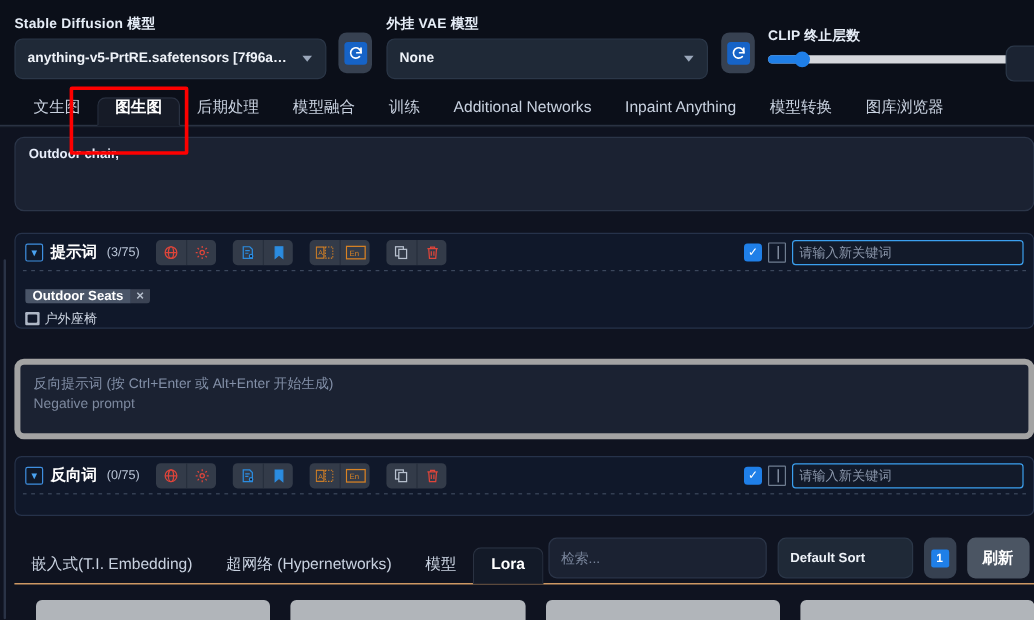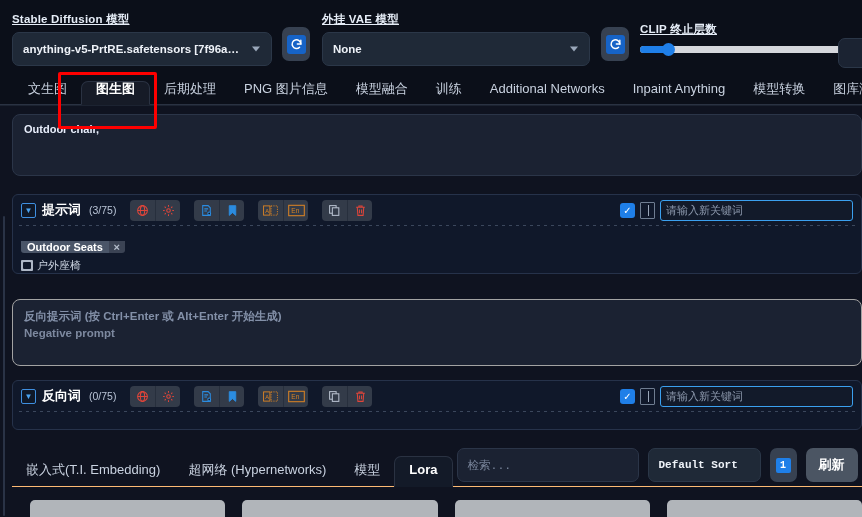--- a/index.html
+++ b/index.html
@@ -13,21 +13,21 @@
   body { position: relative; }
 
   
   .topbar {
     position: absolute; top: 0; left: 0; width: 862px; height: 70px;
     background: #0b0f19;
   }
   .field-group { position: absolute; }
   .field-label {
     font-size: 11.5px; color: #e6edf7; font-weight: 700;
-    margin-bottom: 5px; letter-spacing: .2px; white-space: nowrap; text-decoration: underline;
+    margin-bottom: 5px; letter-spacing: .2px; white-space: nowrap;
   }
   .dropdown {
     background: #1f2937; border: 1px solid #2b3748; border-radius: 7px;
     height: 34px; display: flex; align-items: center; padding: 0 10px;
     color: #eef2f8; font-size: 11.5px; font-weight: 700; cursor: pointer;
     position: relative;
   }
   .dropdown .caret {
     position: absolute; right: 11px; top: 50%; transform: translateY(-50%);
     width: 0; height: 0; border-left: 4.5px solid transparent;
@@ -94,22 +94,22 @@
     background: #2a3346; border-radius: 2px;
   }
 
   .prompt-box {
     position: absolute; left: 12px; top: 8px; width: 850px; height: 62px;
     background: #1b2232; border: 1px solid #2b3548; border-radius: 8px;
     padding: 8px 11px; color: #e8eefb; font-size: 11px; font-weight: 700;
   }
   .neg-box {
     position: absolute; left: 12px; top: 193px; width: 850px; height: 67px;
-    background: #1b2232; border: 1px solid #a3a3a3; border-radius: 8px;
-    padding: 8px 11px; color: #8390a8; font-size: 11.5px; line-height: 1.5; font-weight: bold;
+    background: #1b2232; border: 5px solid #a3a3a3; border-radius: 8px;
+    padding: 8px 11px; color: #8390a8; font-size: 11.5px; line-height: 1.5;
   }
   .neg-box .pl2 { color: #7d899f; }
 
   
   .sect {
     position: absolute; left: 12px; width: 850px;
     background: #10182a; border: 1px solid #26324a; border-radius: 6px;
   }
   .sect-head {
     height: 30px; display: flex; align-items: center; padding: 0 6px 0 8px; gap: 6px;
@@ -194,21 +194,21 @@
   }
   .en-tab {
     font-size: 13px; color: #c9d2e0; padding: 6px 14px 10px 14px;
     cursor: pointer; white-space: nowrap; line-height: 1;
   }
   .en-tab.active {
     color: #ffffff; font-weight: 700; background: #131a28;
     border: 1px solid #2a3242; border-bottom: 1px solid #131a28;
     border-radius: 7px 7px 0 0; margin-bottom: -1px;
   }
-  .en-ctrls { display: flex; align-items: flex-end; gap: 9px; margin-left: 4px; padding-bottom: 4px; font-family: Liberation Mono, monospace; }
+  .en-ctrls { display: flex; align-items: flex-end; gap: 9px; margin-left: 4px; padding-bottom: 4px; }
   .search-input {
     width: 182px; height: 34px; background: #1b2232; border: 1px solid #2b3548;
     border-radius: 7px; color: #78849a; font-size: 11.5px; padding: 0 10px;
     display: flex; align-items: center;
   }
   .sort-dd {
     width: 113px; height: 34px; background: #1f2937; border: 1px solid #2b3748;
     border-radius: 7px; color: #eef2f8; font-size: 11px; font-weight: 700;
     display: flex; align-items: center; padding: 0 10px; position: relative; cursor: pointer;
   }
@@ -281,21 +281,20 @@
       <div class="slider-thumb"></div>
     </div>
     <div class="num-box"></div>
   </div>
 </div>
 
 <div class="tabs">
   <div class="tab">文生图</div>
   <div class="tab active">图生图</div>
   <div class="tab">后期处理</div>
-  <div class="tab">PNG 图片信息</div>
   <div class="tab">模型融合</div>
   <div class="tab">训练</div>
   <div class="tab">Additional Networks</div>
   <div class="tab">Inpaint Anything</div>
   <div class="tab">模型转换</div>
   <div class="tab">图库浏览器</div>
 </div>
 
 <div class="annot-box"></div>
 

